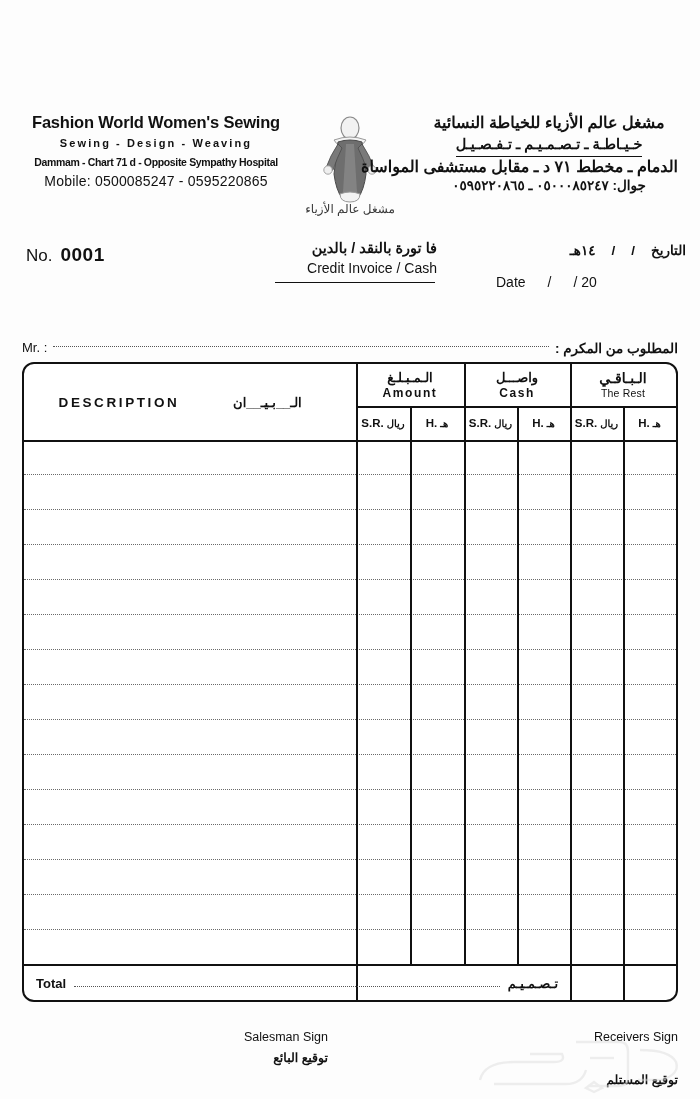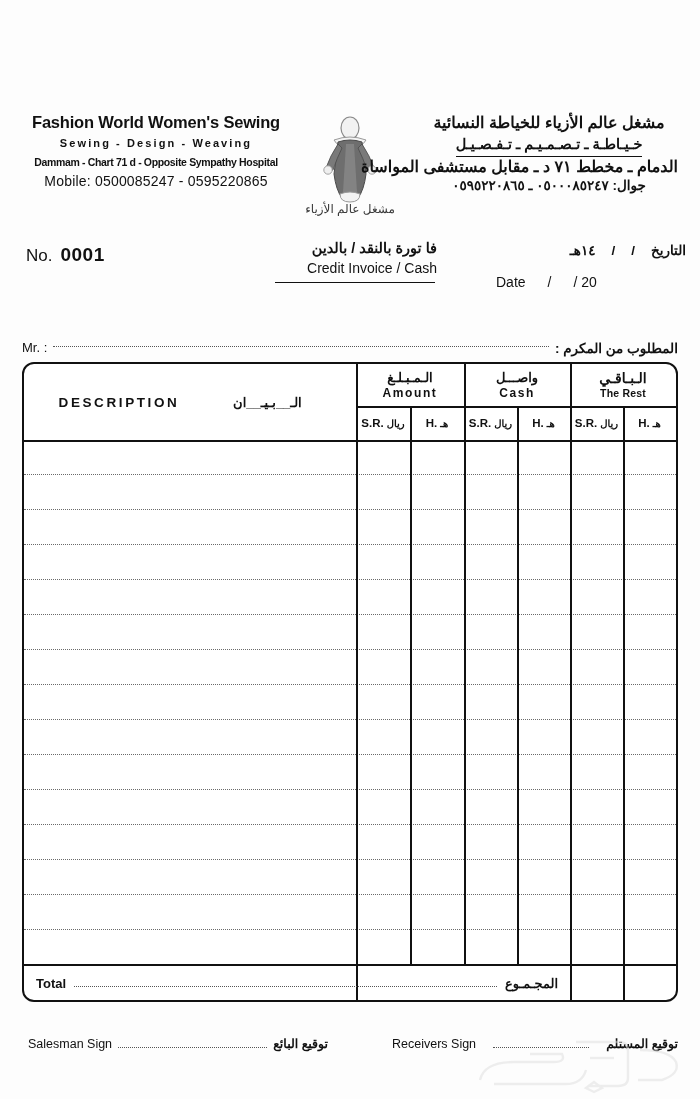--- a/index.html
+++ b/index.html
@@ -292,21 +292,21 @@
   .th-group .g-en {
     font-size: 12px;
     font-weight: bold;
     letter-spacing: 1.6px;
     line-height: 15px;
     white-space: nowrap;
   }
   .th-group.rest .g-en {
     font-size: 10.5px;
     letter-spacing: 0.2px;
-    font-weight: bold;
+    font-weight: normal;
   }
   .th-group.rest .g-ar {
     font-size: 14px;
   }
 
   .th-sub {
     position: absolute;
     top: 42px;
     height: 34px;
     display: flex;
@@ -391,20 +391,21 @@
     left: 0; top: 1030px;
     width: 700px;
     height: 40px;
   }
   .sign-block {
     position: absolute;
     top: 0;
     display: flex;
     align-items: flex-end;
     height: 22px;
+    flex-direction: column;
   }
   .sign-block.left { left: 28px; width: 300px; }
   .sign-block.right { left: 392px; width: 286px; gap: 11px; }
   .sign-en {
     font-size: 12.5px;
     white-space: nowrap;
     padding-bottom: 1px;
   }
   .sign-dots {
     flex: 1;
@@ -587,21 +588,21 @@
     <div class="vline" style="left:440px; top:0;  height:600px;"></div>
     <div class="vline" style="left:493px; top:42px; height:558px;"></div>
     <div class="vline" style="left:546px; top:0;  height:638px;"></div>
     <div class="vline" style="left:599px; top:42px; height:596px;"></div>
 
     <div class="hline" style="left:0; right:0; top:600px;"></div>
     <div class="tbl-total">
       <div class="total-inner">
         <span class="t-en">Total</span>
         <span class="t-dots"></span>
-        <span class="t-ar">المجـمـوع</span>
+        <span class="t-ar">تـصـمـيـم</span>
       </div>
       <div style="position:absolute;left:546px;top:0;width:53px;height:38px;"></div>
       <div style="position:absolute;left:599px;top:0;width:53px;height:38px;"></div>
     </div>
 
   </div>
 
   <div class="footer">
     <div class="sign-block left">
       <span class="sign-en">Salesman Sign</span>

